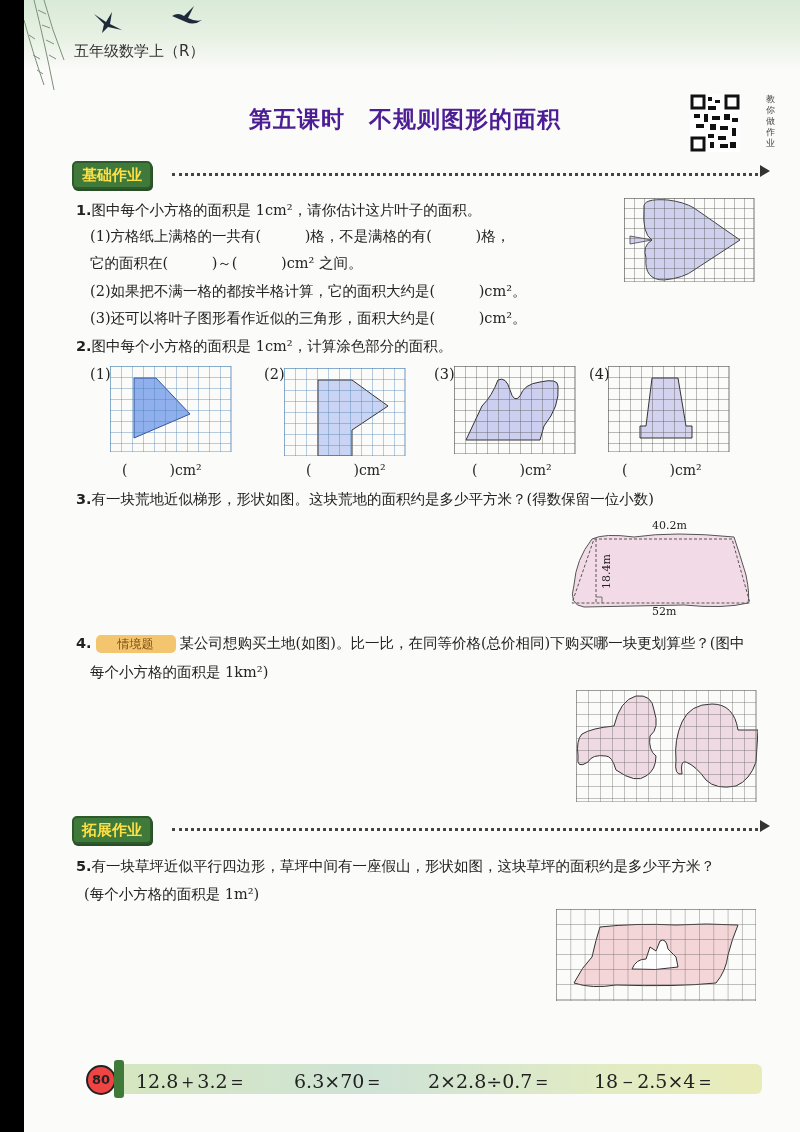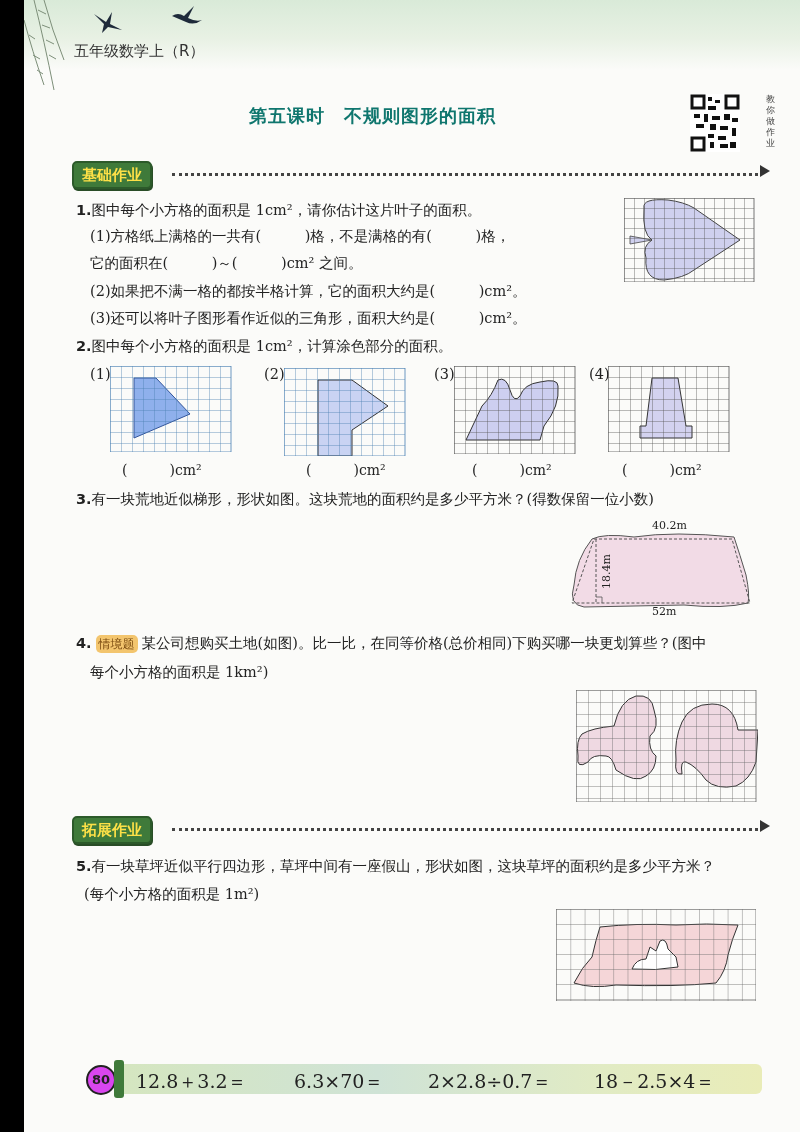--- a/index.html
+++ b/index.html
@@ -2,35 +2,35 @@
 <html><head>
 <meta charset="utf-8">
 <style>
   html, body { margin:0; padding:0; }
   body { width:800px; height:1132px; position:relative; overflow:hidden; background:#000; font-family:"DejaVu Serif","Liberation Serif",serif; color:#222; }
   .page { position:absolute; left:24px; top:0; width:776px; height:1132px; background:#fbfbf9; overflow:hidden; }
   .top-bg { position:absolute; left:0; top:0; width:776px; height:70px; background:linear-gradient(180deg,#d9ead8 0%,#e8f1e4 55%,#fbfbf9 100%); }
   .willow { position:absolute; left:0; top:0; width:70px; height:100px; }
   .bird { position:absolute; }
   .book-label { position:absolute; left:50px; top:42px; font-family:"DejaVu Sans","Liberation Sans",sans-serif; font-size:15px; color:#333; }
-  .title { position:absolute; left:225px; top:104px; font-family:"DejaVu Sans","Liberation Sans",sans-serif; font-weight:bold; font-size:18px; letter-spacing:1px; color:#0f766e; }
+  .title { position:absolute; left:225px; top:104px; font-family:"DejaVu Sans","Liberation Sans",sans-serif; font-weight:bold; font-size:23px; letter-spacing:1px; color:#4c1d95; }
   .qr { position:absolute; left:666px; top:94px; width:50px; height:58px; }
   .qr-caption { position:absolute; left:720px; top:94px; width:12px; font-size:9px; line-height:11px; color:#444;margin-left:22px; }
   .section-head { position:absolute; left:48px; height:26px; width:700px; }
   .badge { position:absolute; left:0; top:0; height:24px; padding:0 8px; background:#3f7a3a; border:2px solid #2c5a2a; border-radius:5px; color:#fde047; font-family:"DejaVu Sans","Liberation Sans",sans-serif; font-weight:bold; font-size:15px; line-height:24px; box-shadow:1px 2px 0 #294d27; }
   .dots { position:absolute; left:100px; top:12px; right:14px; border-top:3px dotted #444; }
   .arrow { position:absolute; right:2px; top:4px; width:0; height:0; border-left:10px solid #333; border-top:6px solid transparent; border-bottom:6px solid transparent; }
   .q { position:absolute; font-size:14.5px; line-height:20px; color:#222; white-space:nowrap; }
   .qn { font-family:"DejaVu Sans","Liberation Sans",sans-serif; font-weight:bold; }
-  .tag { display:inline-block; background:#f3c56e; color:#7a4a10; font-size:12px; padding:0 3px; border-radius:5px; margin:0 4px; line-height:18px; }
+  .tag { display:inline-block; background:#f3c56e; color:#7a4a10; font-size:12px; padding:0 22px; border-radius:5px; margin:0 4px; line-height:18px; }
   .fig { position:absolute; }
   .ans { position:absolute; font-size:14px; }
   .footer { position:absolute; left:40px; top:1062px; width:700px; height:34px; }
   .footer-band { position:absolute; left:58px; top:2px; width:640px; height:30px; background:linear-gradient(90deg,#d5e6c0 0%,#cfe3d6 40%,#e1ebc4 75%,#e9ecb8 100%); border-radius:0 6px 6px 0; }
-  .page-num { position:absolute; left:22px; top:3px; width:26px; height:26px; border:2px solid #222; border-radius:50%; background:#d946ef; font-family:"DejaVu Sans","Liberation Sans",sans-serif; font-weight:bold; font-size:13px; text-align:center; line-height:26px; }
+  .page-num { position:absolute; left:22px; top:3px; width:26px; height:26px; border:2px solid #222; border-radius:50%; background:#ef4444; font-family:"DejaVu Sans","Liberation Sans",sans-serif; font-weight:bold; font-size:13px; text-align:center; line-height:26px; }
   .page-tab { position:absolute; left:50px; top:-2px; width:10px; height:38px; background:#3f7a3a; border-radius:3px; }
   .calc { position:absolute; top:7px; font-size:19px; font-family:"DejaVu Serif","Liberation Serif",serif; }
 </style>
 </head>
 <body>
 
 <div class="page">
   <div class="top-bg"></div>
 
   <svg class="willow" viewBox="0 0 70 100">

